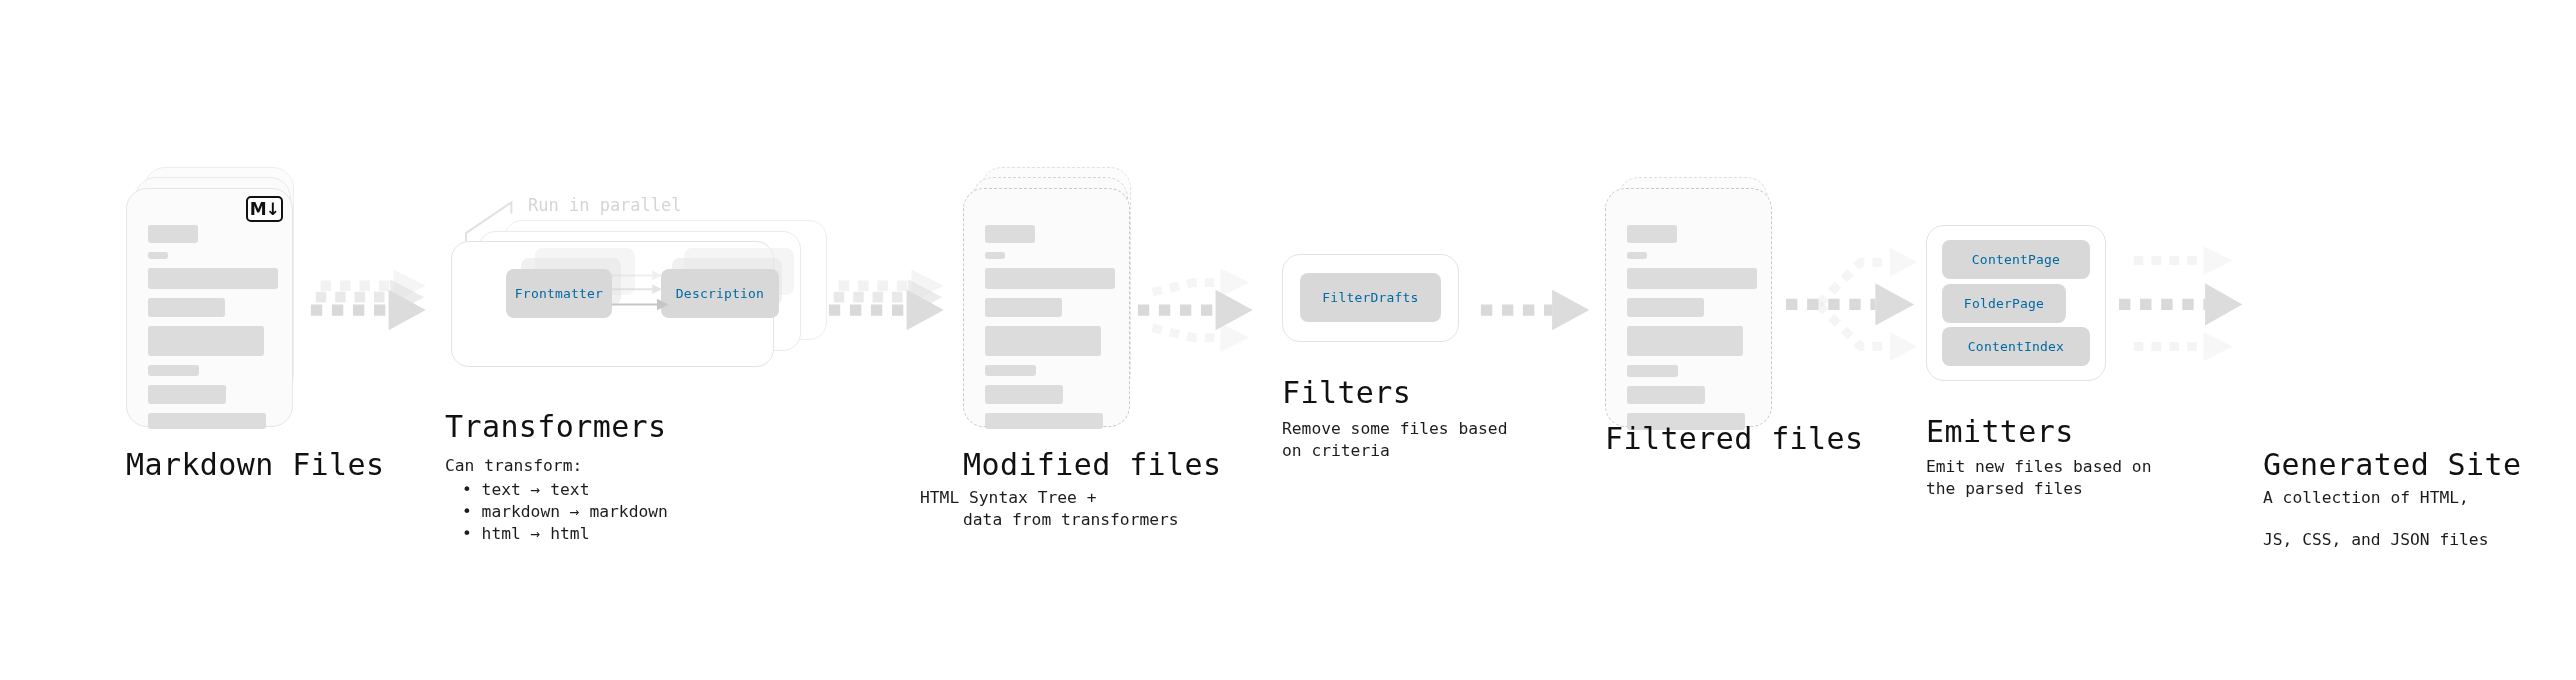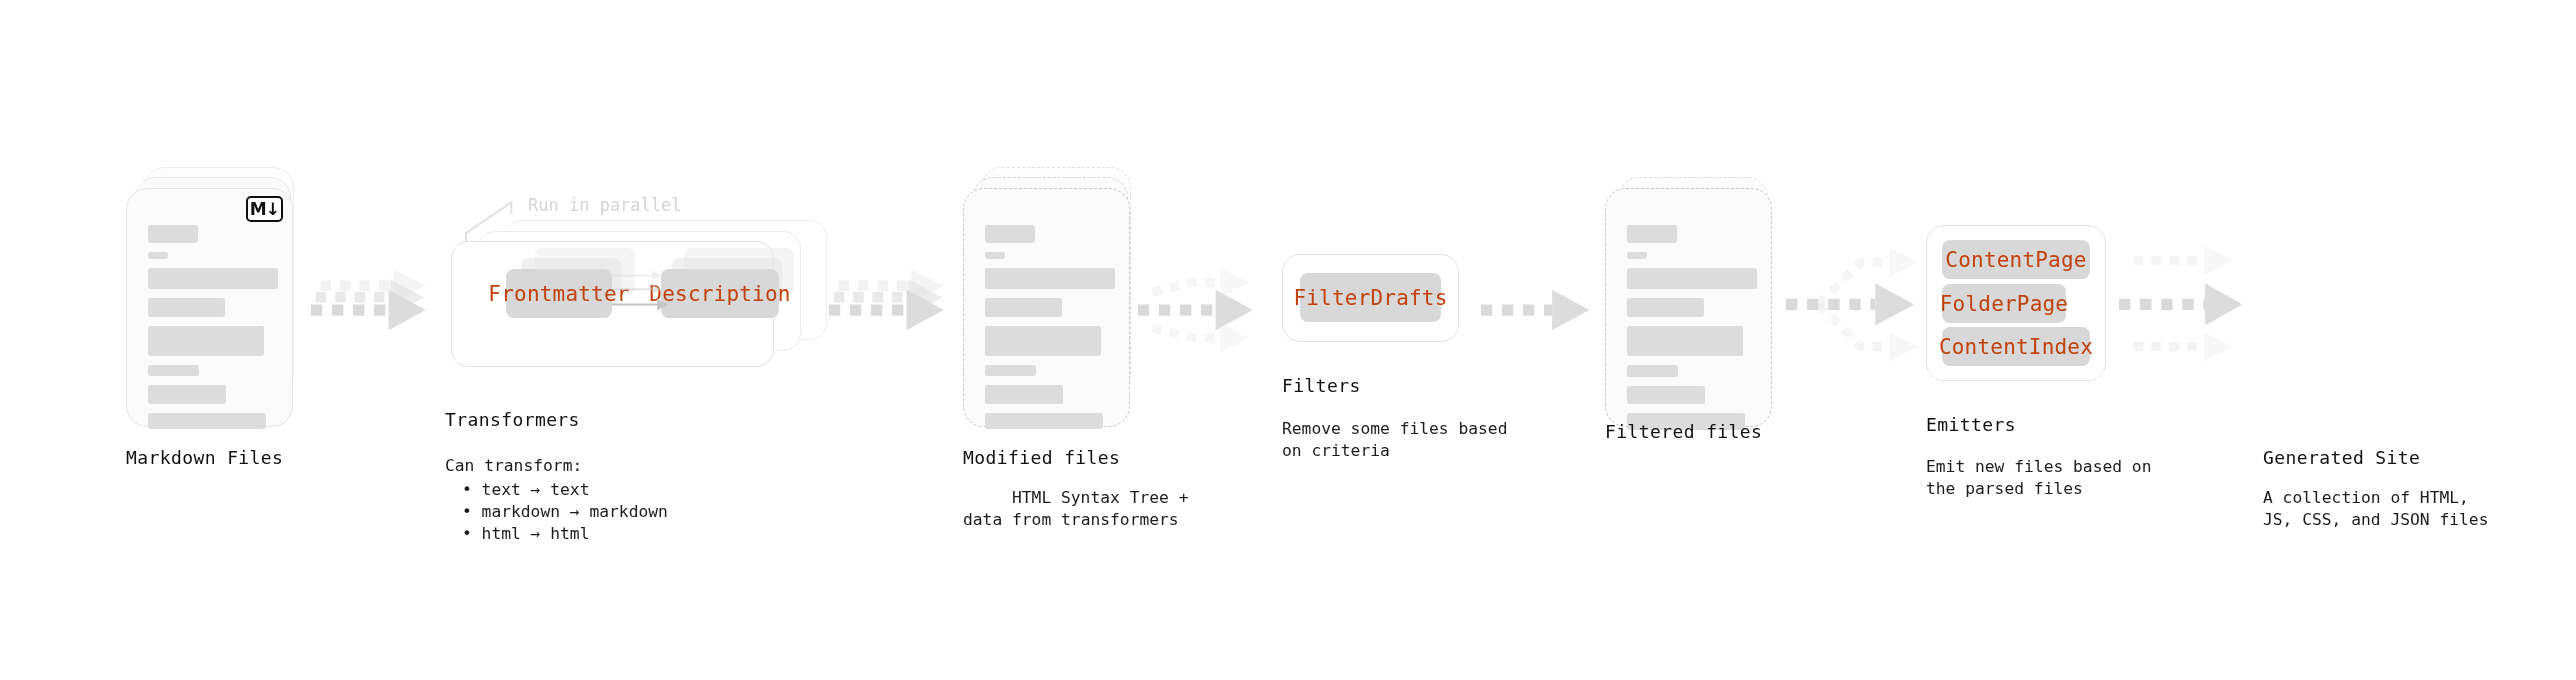--- a/index.html
+++ b/index.html
@@ -36,27 +36,27 @@
     font-family:"DejaVu Sans","Liberation Sans",sans-serif;}
   .badge-html{position:absolute;width:41px;height:47px;}
 
   
   .gbox{
     position:absolute;border:1.6px solid #e3e3e3;border-radius:18px;background:#fff;box-sizing:border-box;
   }
   .chip{
     position:absolute;background:#d8d8d8;border-radius:8px;
     display:flex;align-items:center;justify-content:center;
-    font-size:21px;color:#c2410c;letter-spacing:0.2px;white-space:nowrap;
+    font-size:13px;color:#0369a1;letter-spacing:0.2px;white-space:nowrap;
   }
   .chip.faint1{background:#e4e4e4;opacity:.55;}
   .chip.faint2{background:#ececec;opacity:.5;}
 
   
-  .title{position:absolute;font-size:18px;color:#111;letter-spacing:0.4px;white-space:nowrap;}
+  .title{position:absolute;font-size:30px;color:#111;letter-spacing:0.4px;white-space:nowrap;}
   .sub{position:absolute;font-size:16.3px;color:#1c1c1c;line-height:1.45;white-space:pre;}
   .parallel-label{position:absolute;font-size:17px;color:#d5d5d5;white-space:nowrap;}
 
   .ul{position:absolute;font-size:16.3px;line-height:1.45;color:#1c1c1c;white-space:pre;}
 
   svg{overflow:visible;}
 </style>
 </head>
 <body>
 
@@ -164,21 +164,21 @@
         <div class="bar" style="width:130px;height:21px;"></div>
         <div class="bar" style="width:77px;height:19.5px;"></div>
         <div class="bar" style="width:116px;height:30px;"></div>
         <div class="bar" style="width:51px;height:11.4px;"></div>
         <div class="bar" style="width:78px;height:18.7px;"></div>
         <div class="bar" style="width:118px;height:16.3px;"></div>
       </div>
     </div>
   </div>
   <div class="title" style="left:963px;top:447px;">Modified files</div>
-  <div class="sub" style="left:1012px;top:486px;">HTML Syntax Tree +</div>
+  <div class="sub" style="left:920px;top:486px;">HTML Syntax Tree +</div>
   <div class="sub" style="left:963px;top:508px;">data from transformers</div>
 
   <svg class="node" style="left:1136px;top:268px;" width="130" height="89" viewBox="0 0 160 110">
     <g opacity="0.3">
       <path d="M20 30 L70 18 L104 18" fill="none" stroke="#e0e0e0" stroke-width="11" stroke-dasharray="12 10"></path>
       <polygon points="104,0 140,18 104,36" fill="#e6e6e6"></polygon>
     </g>
     <g opacity="0.3">
       <path d="M20 74 L70 86 L104 86" fill="none" stroke="#e0e0e0" stroke-width="11" stroke-dasharray="12 10"></path>
       <polygon points="104,68 140,86 104,104" fill="#e6e6e6"></polygon>
@@ -252,16 +252,16 @@
       <polygon points="104,112 140,130 104,148" fill="#ebebeb"></polygon>
     </g>
     <g>
       <line x1="0" y1="78" x2="106" y2="78" stroke="#d9d9d9" stroke-width="14" stroke-dasharray="14 12"></line>
       <polygon points="106,52 152,78 106,104" fill="#dcdcdc"></polygon>
     </g>
   </svg>
 
   <div class="title" style="left:2263px;top:447px;">Generated Site</div>
   <div class="sub" style="left:2263px;top:486px;">A collection of HTML,</div>
-  <div class="sub" style="left:2263px;top:508px;">JS, CSS, and JSON files</div>
+  <div class="sub" style="left:2263px;top:528px;">JS, CSS, and JSON files</div>
 
 </div>
 
 
 </body></html>

